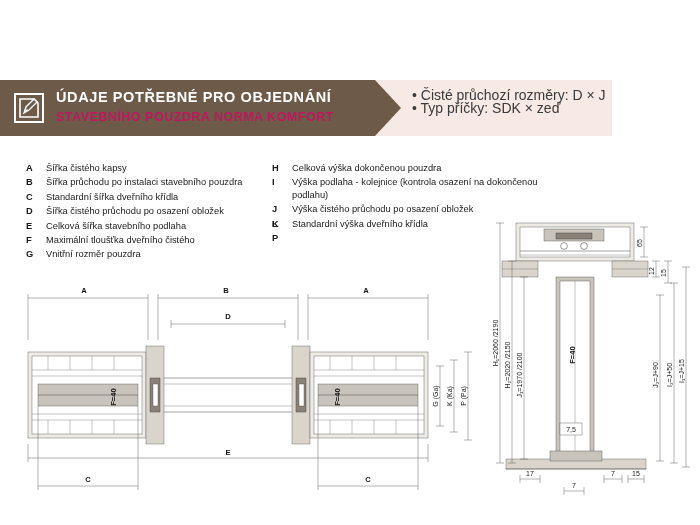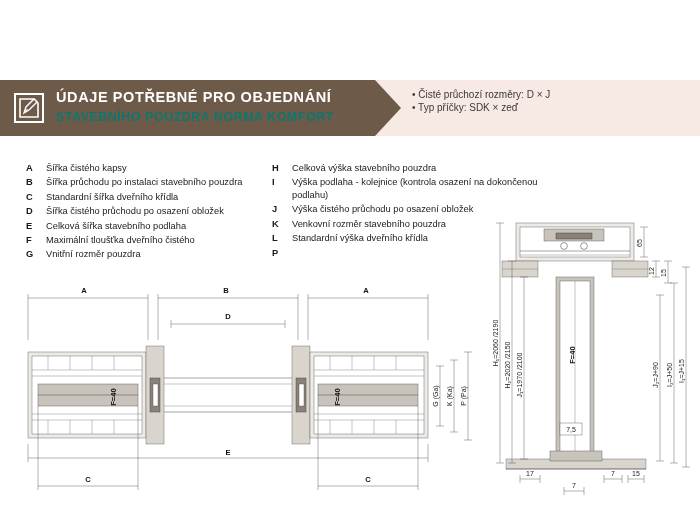--- a/index.html
+++ b/index.html
@@ -13,21 +13,21 @@
     font-family: "Liberation Sans", sans-serif;
     position: relative;
     overflow: hidden;
   }
 
   
   .header {
     position: absolute;
     left: 0;
     top: 80px;
-    width: 700px;
+    width: 612px;
     height: 56px;
     background: #f7e9e4;
   }
   .header-dark {
     position: absolute;
     left: 0;
     top: 0;
     width: 375px;
     height: 56px;
     background: #6e5a48;
@@ -60,33 +60,33 @@
     font-size: 14.5px;
     font-weight: bold;
     letter-spacing: 0.6px;
     line-height: 19px;
     white-space: nowrap;
   }
   .header-subtitle {
     position: absolute;
     left: 56px;
     top: 28px;
-    color: #0f766e;
+    color: #be185d;
     font-size: 12.5px;
     font-weight: bold;
     letter-spacing: 0.5px;
     line-height: 19px;
     white-space: nowrap;
   }
   .header-bullets {
     position: absolute;
     left: 412px;
     top: 9px;
     color: #3a3a3a;
-    font-size: 10px;
+    font-size: 14px;
     line-height: 12.8px;
   }
   .header-bullets div { white-space: nowrap; }
 
   
   .legend {
     position: absolute;
     top: 162px;
     left: 0;
     width: 700px;
@@ -198,33 +198,32 @@
     </div>
     <div class="legend-row">
       <span class="legend-key">G</span>
       <span>Vnitřní rozměr pouzdra</span>
     </div>
   </div>
 
   <div class="legend-col right">
     <div class="legend-row">
       <span class="legend-key">H</span>
-      <span>Celková výška stavebního pouzdra</span>
+      <span>Celková výška dokončenou pouzdra</span>
     </div>
     <div class="legend-row wrap" style="width:250px;">
       <span class="legend-key">I</span>
       <span>Výška podlaha - kolejnice (kontrola osazení na dokončenou podlahu)</span>
     </div>
     <div class="legend-row">
       <span class="legend-key">J</span>
       <span>Výška čistého průchodu po osazení obložek</span>
     </div>
     <div class="legend-row">
       <span class="legend-key">K</span>
-      <span>Venkovní rozměr stavebního pouzdra</span>
     </div>
     <div class="legend-row">
       <span class="legend-key">L</span>
       <span>Standardní výška dveřního křídla</span>
     </div>
     <div class="legend-row">
       <span class="legend-key">P</span>
     </div>
   </div>
 </div>

